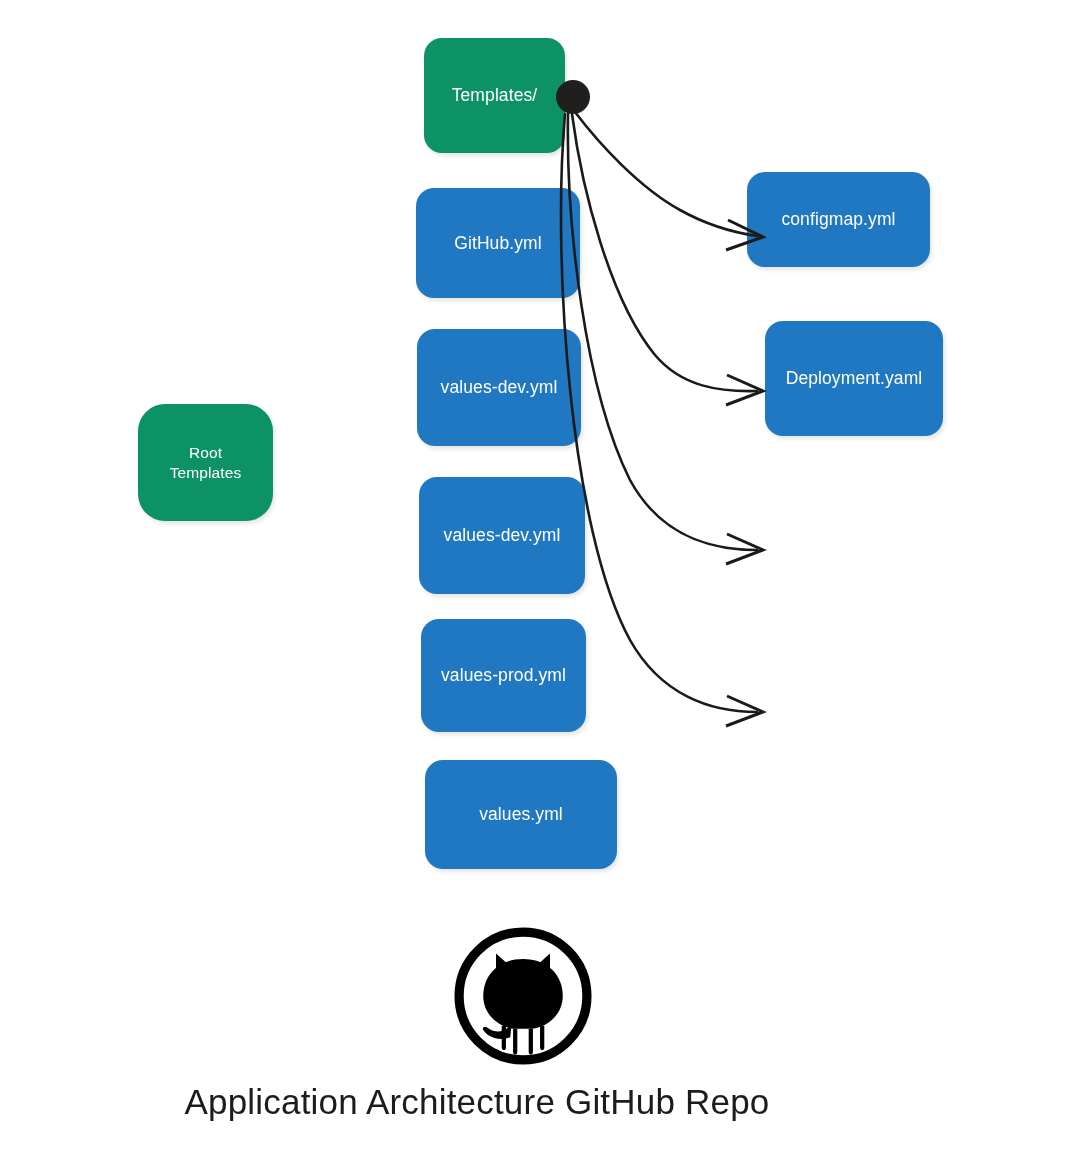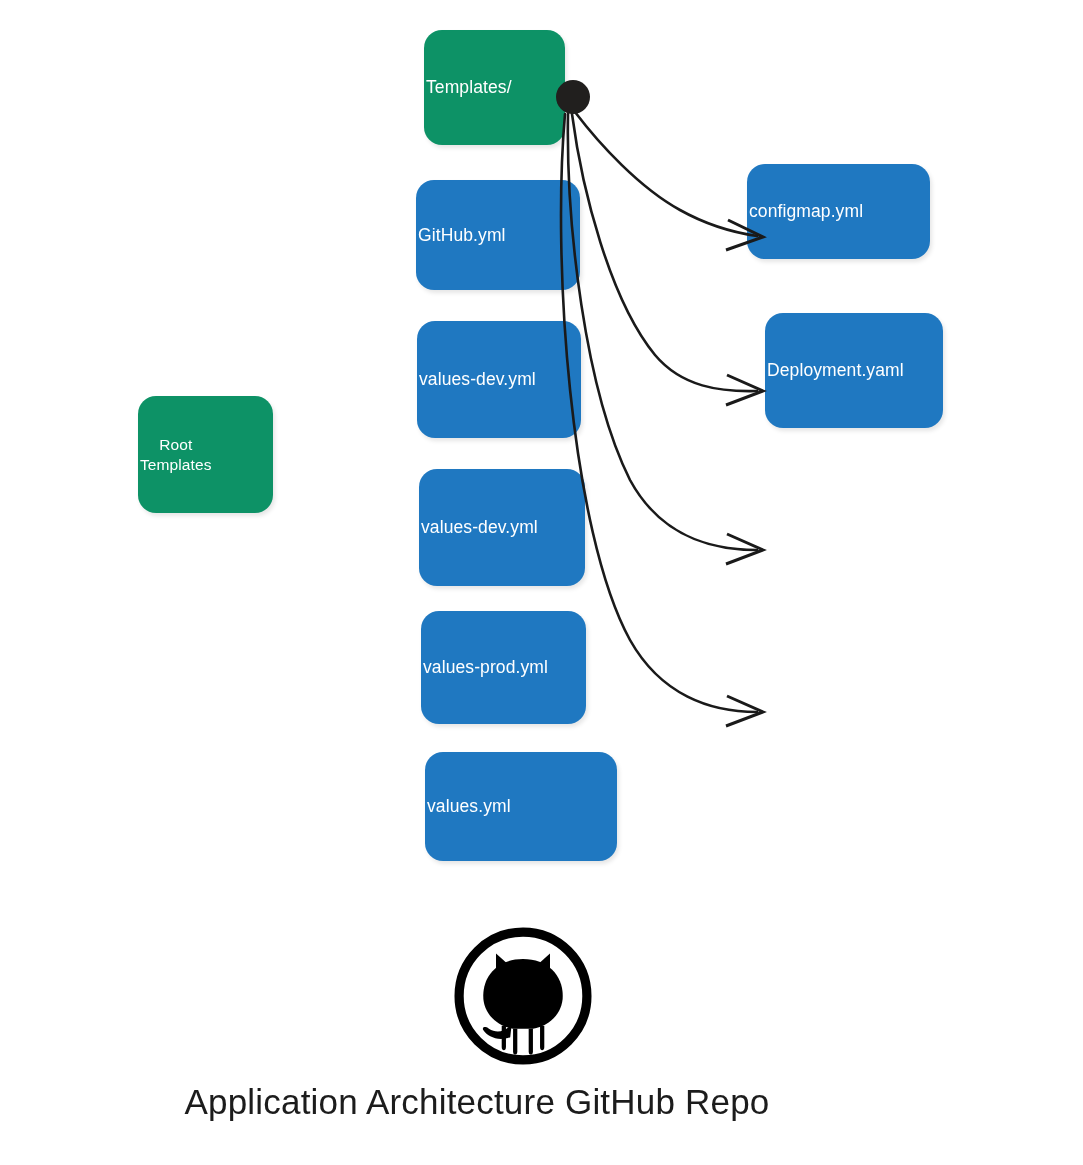--- a/index.html
+++ b/index.html
@@ -18,35 +18,37 @@
     height: 1165px;
     background: #ffffff;
     overflow: hidden;
   }
 
   
   .node {
     position: absolute;
     display: flex;
     align-items: center;
+    justify-content: center;
     text-align: center;
     border-radius: 18px;
     color: #ffffff;
     font-size: 17.5px;
     line-height: 1.28;
     letter-spacing: 0.1px;
     box-sizing: border-box;
     padding: 4px 2px;
     box-shadow: 2px 3px 4px rgba(0,0,0,0.10);
     z-index: 3;
+    margin-top: 8px;
   }
   .node.green { background: #0d9266; }
   .node.blue  { background: #1f78c1; }
 
-  .node.small-text { font-size: 15.5px; }
+  .node.small-text { font-size: 15.5px; border-radius: 27px; }
 
   
   #connector-dot {
     position: absolute;
     width: 34px;
     height: 34px;
     border-radius: 50%;
     background: #211f1e;
     z-index: 6;
   }

